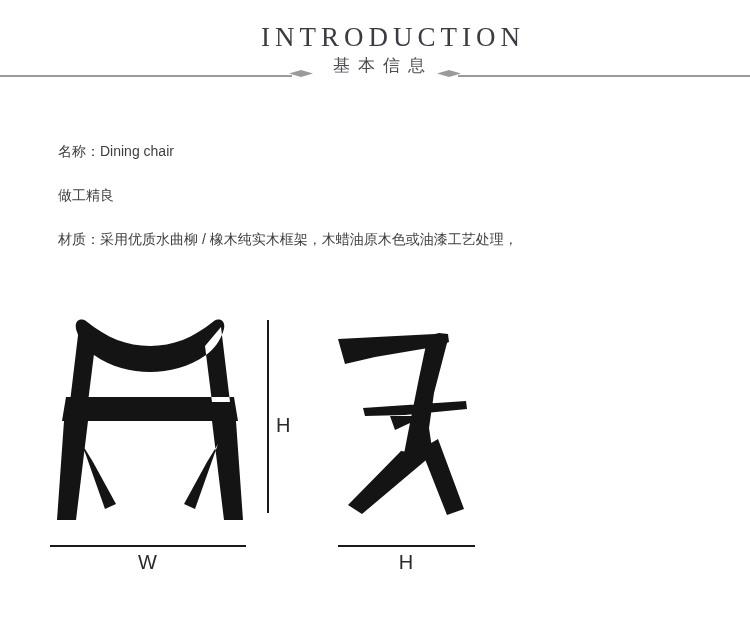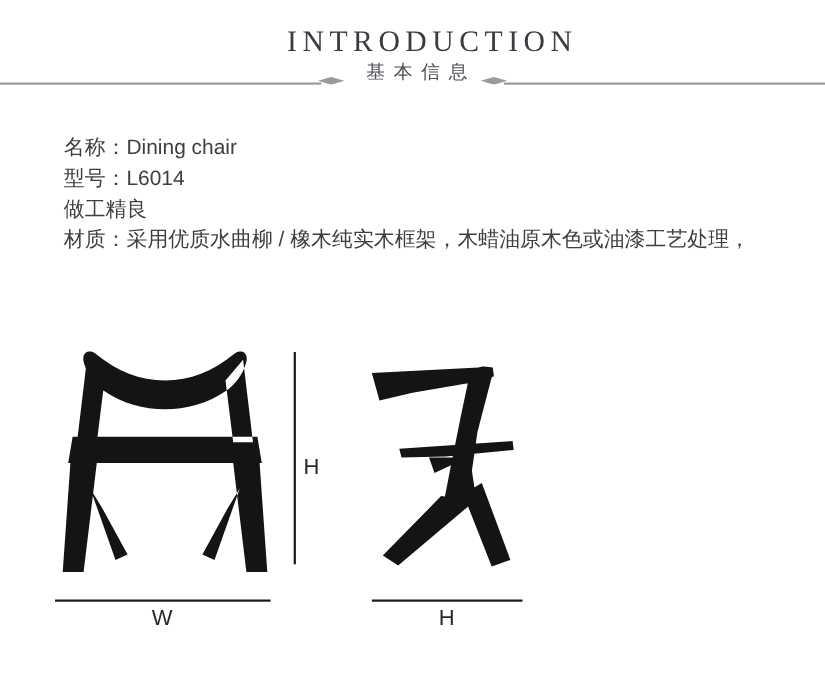--- a/index.html
+++ b/index.html
@@ -27,22 +27,23 @@
     clip-path:polygon(0 50%,50% 0,100% 50%,50% 100%);
   }
   .diamond.left{margin-left:-3px;margin-right:12px;}
   .diamond.right{margin-right:-3px;margin-left:12px;}
   .subtitle{
     flex:0 0 auto;font-size:17px;color:var(--subtitle);
     letter-spacing:8px;margin-right:-8px;padding-left:8px;
   }
   .info{position:absolute;left:58px;top:121px;width:640px;}
   .info p{
-    font-size:19px;line-height:28px;color:var(--text);
+    font-size:14px;line-height:28px;color:var(--text);
     white-space:nowrap;
+    margin-top:16px;
   }
   .chair{position:absolute;}
   .chair-front{left:55px;top:318px;width:190px;height:202px;}
   .chair-side{left:335px;top:333px;width:145px;height:185px;}
   .dim-v{
     position:absolute;left:267px;top:320px;width:2px;height:193px;
     background:var(--dimension_line);
   }
   .dim-h{position:absolute;height:2px;background:var(--dimension_line);}
   .dim-h.front{left:50px;top:545px;width:196px;}
@@ -64,21 +65,20 @@
   <div class="subheader">
     <div class="rule"></div>
     <div class="diamond left"></div>
     <div class="subtitle">基本信息</div>
     <div class="diamond right"></div>
     <div class="rule"></div>
   </div>
 
   <div class="info">
     <p>名称：Dining chair</p>
-    <p>型号：L6014</p>
     <p>做工精良</p>
     <p>材质：采用优质水曲柳 / 橡木纯实木框架，木蜡油原木色或油漆工艺处理，</p>
   </div>
 
   <svg class="chair chair-front" viewBox="0 0 190 202" aria-hidden="true">
     <path fill="var(--silhouette)" fill-rule="nonzero" d="
       M22,14 C18,4 24,-1 31,3 C52,20 72,28 95,28 C118,28 138,20 159,3
       C166,-1 172,4 168,14 C165,23 159,31 151,37 C134,49 114,54 95,54
       C76,54 56,49 39,37 C31,31 25,23 22,14 Z
       M24,9 L40,28 L33,84 L15,84 Z

